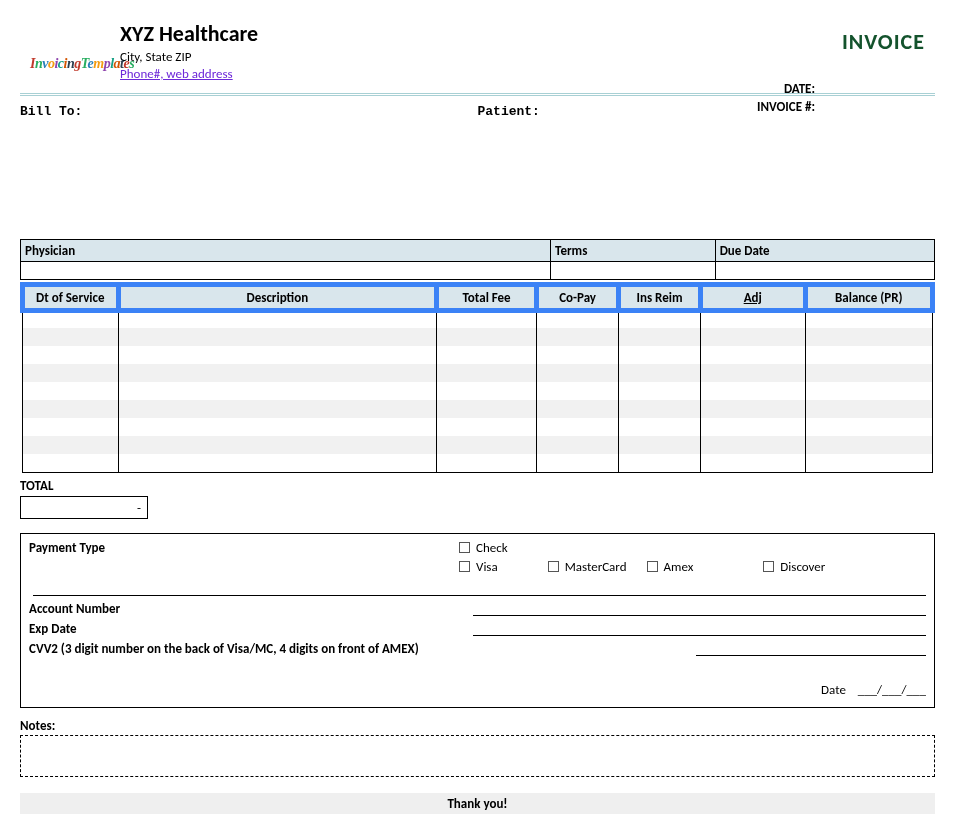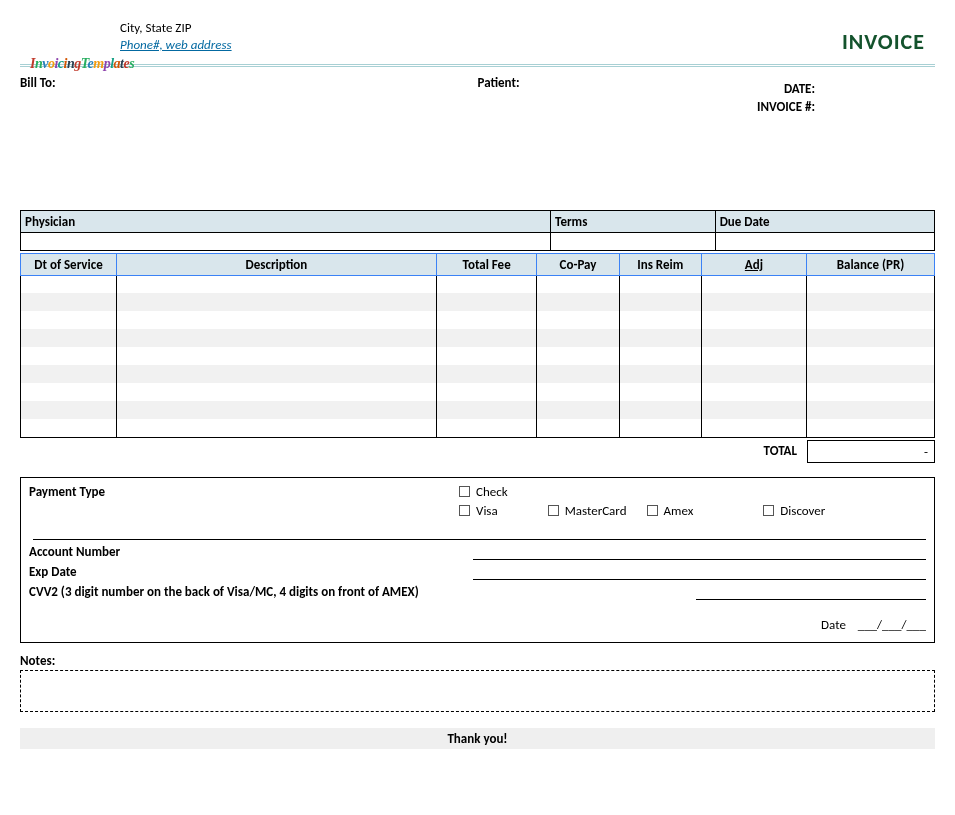--- a/index.html
+++ b/index.html
@@ -40,82 +40,83 @@
   .logo span:nth-child(12){color:#f39c12;}
   .logo span:nth-child(13){color:#8e44ad;}
   .logo span:nth-child(14){color:#16a085;}
   .logo span:nth-child(15){color:#d35400;}
   .logo span:nth-child(16){color:#2c3e50;}
   .logo span:nth-child(17){color:#c0392b;}
   .logo span:nth-child(18){color:#27ae60;}
   .company-block { margin-left: 100px; }
   .company-name { font-weight: bold; font-size: 22px; margin-bottom: 2px; }
   .company-addr { font-size: 13px; line-height: 1.3; }
-  .company-link { color: #0369a1; text-decoration: underline; font-style: italic; }
+  .company-link { color: #6d28d9; text-decoration: underline; }
   .invoice-title {
     position: absolute; right: 10px; top: 8px;
     font-size: 22px; font-weight: bold; color: #14532d;
     letter-spacing: 1px;
   }
   .meta-right {
     position: absolute; right: 120px; top: 60px; text-align: right;
     font-weight: bold; font-size: 13px; line-height: 1.4;
   }
   .hr-double {
     border: none;
     border-top: 1px solid #a8d0d4;
     border-bottom: 1px solid #a8d0d4;
     height: 3px;
     margin: 4px 0 8px 0;
   }
   .row-billpatient { display:flex; margin-bottom: 120px; }
-  .row-billpatient .col { flex:1; font-weight:bold; }
+  .row-billpatient .col { flex:1; font-weight:bold;font-family:Liberation Mono, monospace; }
   table { border-collapse: collapse; width: 100%; }
   .tbl1 th {
     background: #d9e6ec; border:1px solid #000; font-weight:bold;
     font-size:13px; padding:3px 4px; text-align:left;
   }
   .tbl1 td { border:1px solid #000; height:18px; padding:2px 4px; }
   .tbl1 .w-phys { width:58%; }
   .tbl1 .w-terms { width:18%; }
   .tbl1 .w-due { width:24%; }
   .tbl2 { margin-top: 2px; }
   .tbl2 th {
-    background:#d9e6ec; border:1px solid #3b82f6; font-weight:bold;
+    background:#d9e6ec; border:5px solid #3b82f6; font-weight:bold;
     font-size:13px; padding:3px 4px; text-align:center;
   }
   .tbl2 td { border-left:1px solid #000; border-right:1px solid #000; height:18px; padding:0 4px; }
   .tbl2 tbody tr:nth-child(even) td { background:#f1f1f1; }
   .tbl2 tbody tr:last-child td { border-bottom:1px solid #000; }
   .tbl2 .c-dt{width:10.5%;} .tbl2 .c-desc{width:35%;} .tbl2 .c-fee{width:11%;}
   .tbl2 .c-copay{width:9%;} .tbl2 .c-ins{width:9%;} .tbl2 .c-adj{width:11.5%;text-decoration:underline;} .tbl2 .c-bal{width:14%;}
-  .total-row { display:flex; justify-content:flex-end; margin-top:2px; }
+  .total-row { display:flex; justify-content:flex-end; margin-top:2px;flex-direction:column; }
   .total-label { font-weight:bold; padding:3px 10px 3px 0; }
   .total-box { border:1px solid #000; width:128px; text-align:right; padding:3px 6px; font-size:13px; }
   .pay-box { border:1px solid #000; margin-top:14px; padding:6px 8px 10px 8px; position:relative; }
-  .pay-row { display:flex; margin-bottom:4px; }
+  .pay-row { display:flex; margin-bottom:4px; align-items:flex-end; }
   .pay-label { font-weight:bold; width: 140px; }
   .chk-group { margin-left: 310px; display:flex; gap:14px; flex-wrap:wrap; }
   .chk { display:inline-flex; align-items:center; gap:6px; font-size:13px; }
   .chk-box { width:11px; height:11px; border:1px solid #555; display:inline-block; }
   .uline { border-bottom:1px solid #000; flex:1; height:16px; margin-left:4px; min-width:40px; }
   .cvv-row { font-weight:bold; font-size:13px; }
-  .date-sign { text-align:right; margin-top:17px; font-size:13px; }
+  .date-sign { text-align:right; margin-top:26px; font-size:13px; }
   .notes-label { font-weight:bold; margin-top:10px; }
   .notes-box { border:1px dashed #000; height:42px; margin-top:2px; }
   .thanks { background:#efefef; text-align:center; font-weight:bold; padding:3px 0; margin-top:16px; }
 </style>
 </head>
 <body>
 
 <div class="header">
   <div class="logo">
     <span>I</span><span>n</span><span>v</span><span>o</span><span>i</span><span>c</span><span>i</span><span>n</span><span>g</span><span>T</span><span>e</span><span>m</span><span>p</span><span>l</span><span>a</span><span>t</span><span>e</span><span>s</span>
   </div>
   <div class="company-block">
+    <div class="company-name">XYZ Healthcare</div>
     <div class="company-addr">City, State ZIP</div>
     <a href="#" class="company-link">Phone#, web address</a>
   </div>
   <div class="invoice-title">INVOICE</div>
   <div class="meta-right">
     <div>DATE:</div>
     <div>INVOICE #:</div>
   </div>
 </div>
 <hr class="hr-double">

